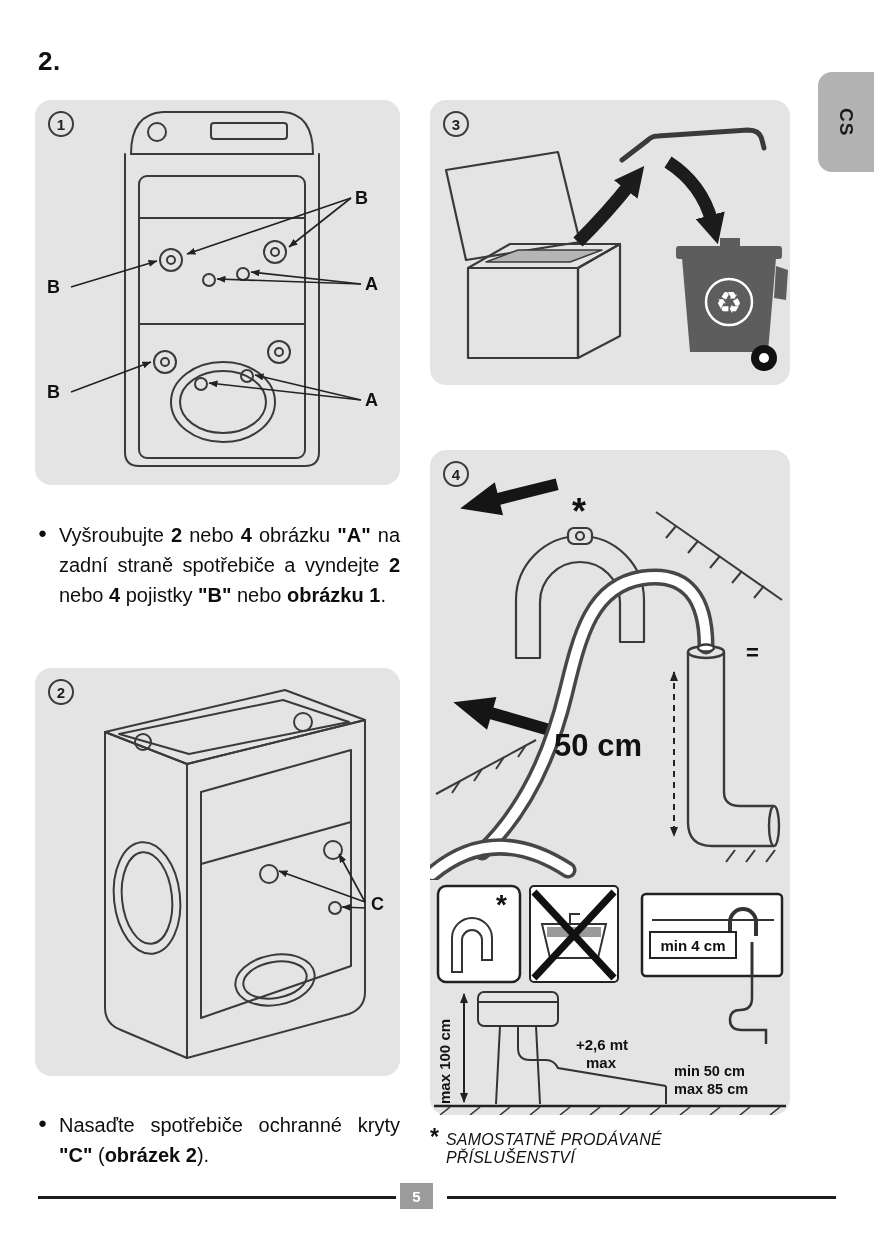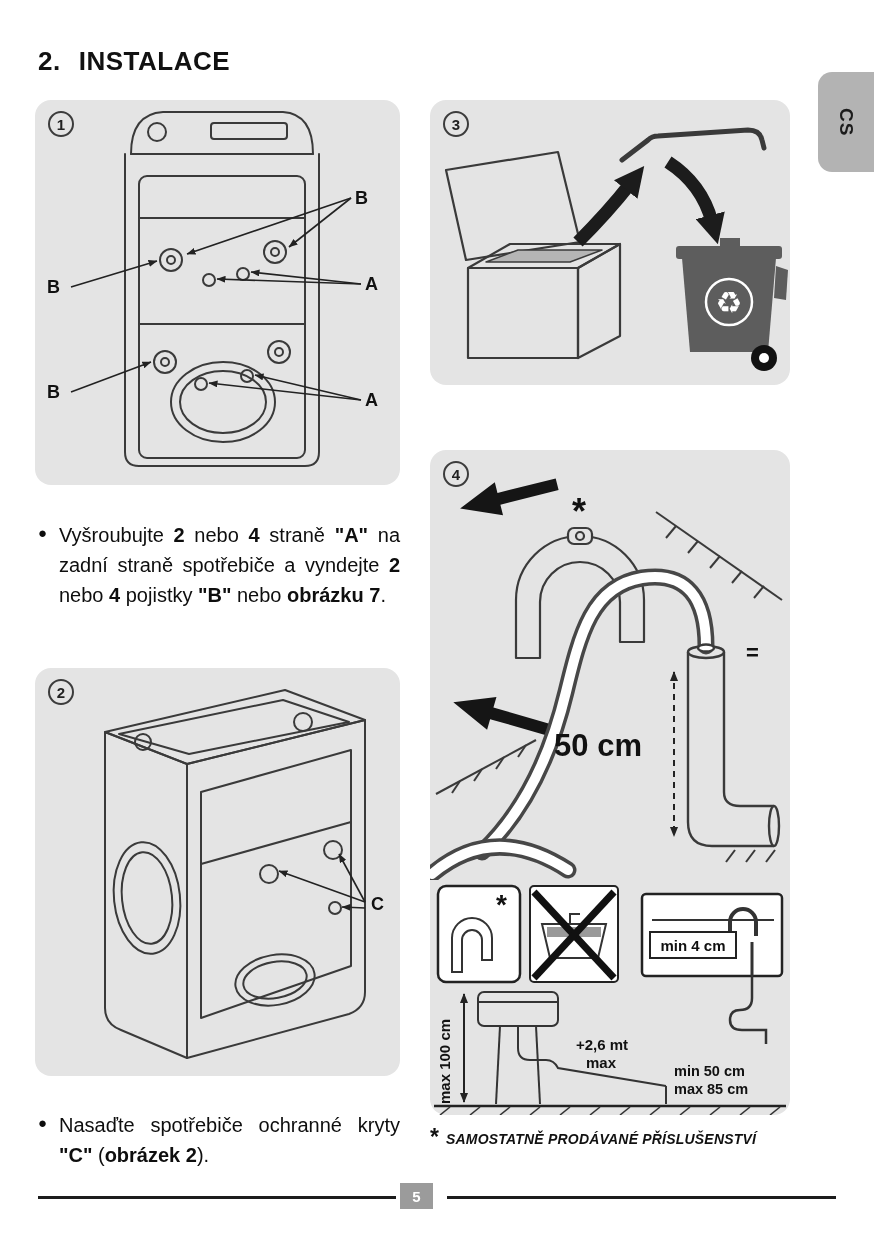--- a/index.html
+++ b/index.html
@@ -9,33 +9,32 @@
   .title{position:absolute;left:38px;top:46px;margin:0;font-size:26px;font-weight:bold;letter-spacing:.5px;display:flex;gap:18px;color:#111}
   .lang-tab{position:absolute;right:0;top:72px;width:56px;height:100px;background:#b3b3b3;border-radius:14px 0 0 14px;display:flex;align-items:center;justify-content:center}
   .lang-tab span{writing-mode:vertical-rl;font-weight:bold;font-size:19px;color:#1c1c1c;letter-spacing:1px}
   .fig-panel{position:absolute;background:#e4e4e4;border-radius:16px}
   .fig-badge{position:absolute;left:13px;top:11px;width:26px;height:26px;border:2px solid #3c3c3c;border-radius:50%;display:flex;align-items:center;justify-content:center;font-weight:bold;font-size:15px;color:#222;z-index:2}
   .fig-panel svg{position:absolute;left:0;top:0}
   .instruction{position:absolute;font-size:20px;line-height:1.5;text-align:justify;padding-left:21px;color:#0e0e0e}
   .instruction .bullet{position:absolute;left:0;top:2px;font-size:15px}
   .footnote{position:absolute;left:430px;top:1126px;width:362px;display:flex;gap:7px;align-items:flex-start}
   .footnote .star{font-size:23px;font-weight:bold;line-height:1}
-  .footnote .txt{font-size:14px;font-style:italic;font-weight:bold;letter-spacing:.2px;padding-top:5px}
+  .footnote .txt{font-size:16px;font-style:italic;font-weight:normal;letter-spacing:.2px;padding-top:5px}
   .footer-line{position:absolute;height:2.5px;background:#1c1c1c;top:1196px}
   .page-num-box{position:absolute;left:400px;top:1183px;width:33px;height:26px;background:#9b9b9b;color:#fff;font-weight:bold;font-size:15px;display:flex;align-items:center;justify-content:center}
   svg text{font-family:"Liberation Sans",sans-serif}
 </style>
 </head>
 <body>
 
 <div class="page">
 
   <h1 class="title">
     <span>2.</span>
-    <span>INSTALACE</span>
   </h1>
 
   <div class="lang-tab">
     <span>CS</span>
   </div>
 
   <div class="fig-panel" style="left:35px;top:100px;width:365px;height:385px">
     <div class="fig-badge">
       <span>1</span>
     </div>
@@ -81,21 +80,21 @@
       </g>
       <text x="320" y="104" font-size="18" font-weight="bold" fill="#111">B</text>
       <text x="330" y="190" font-size="18" font-weight="bold" fill="#111">A</text>
       <text x="12" y="193" font-size="18" font-weight="bold" fill="#111">B</text>
       <text x="12" y="298" font-size="18" font-weight="bold" fill="#111">B</text>
       <text x="330" y="306" font-size="18" font-weight="bold" fill="#111">A</text>
     </svg>
   </div>
 
   <p class="instruction" style="left:38px;top:500px;width:362px">
-    <span class="bullet">●</span><span><span>Vyšroubujte </span><b>2</b><span> nebo </span><b>4</b><span> straně </span><b>"A"</b><span> na zadní straně spotřebiče a vyndejte </span><b>2</b><span> nebo </span><b>4</b><span> pojistky </span><b>"B"</b><span> nebo </span><b>obrázku 7</b><span>.</span></span>
+    <span class="bullet">●</span><span><span>Vyšroubujte </span><b>2</b><span> nebo </span><b>4</b><span> obrázku </span><b>"A"</b><span> na zadní straně spotřebiče a vyndejte </span><b>2</b><span> nebo </span><b>4</b><span> pojistky </span><b>"B"</b><span> nebo </span><b>obrázku 1</b><span>.</span></span>
   </p>
 
   <div class="fig-panel" style="left:35px;top:668px;width:365px;height:408px">
     <div class="fig-badge">
       <span>2</span>
     </div>
     <svg width="365" height="408" viewBox="0 0 365 408">
       <defs>
         <marker id="f2a" markerWidth="9" markerHeight="7" refX="8.5" refY="3.5" orient="auto" markerUnits="userSpaceOnUse">
           <path d="M0,0 L9,3.5 L0,7 Z" fill="#222"></path>

